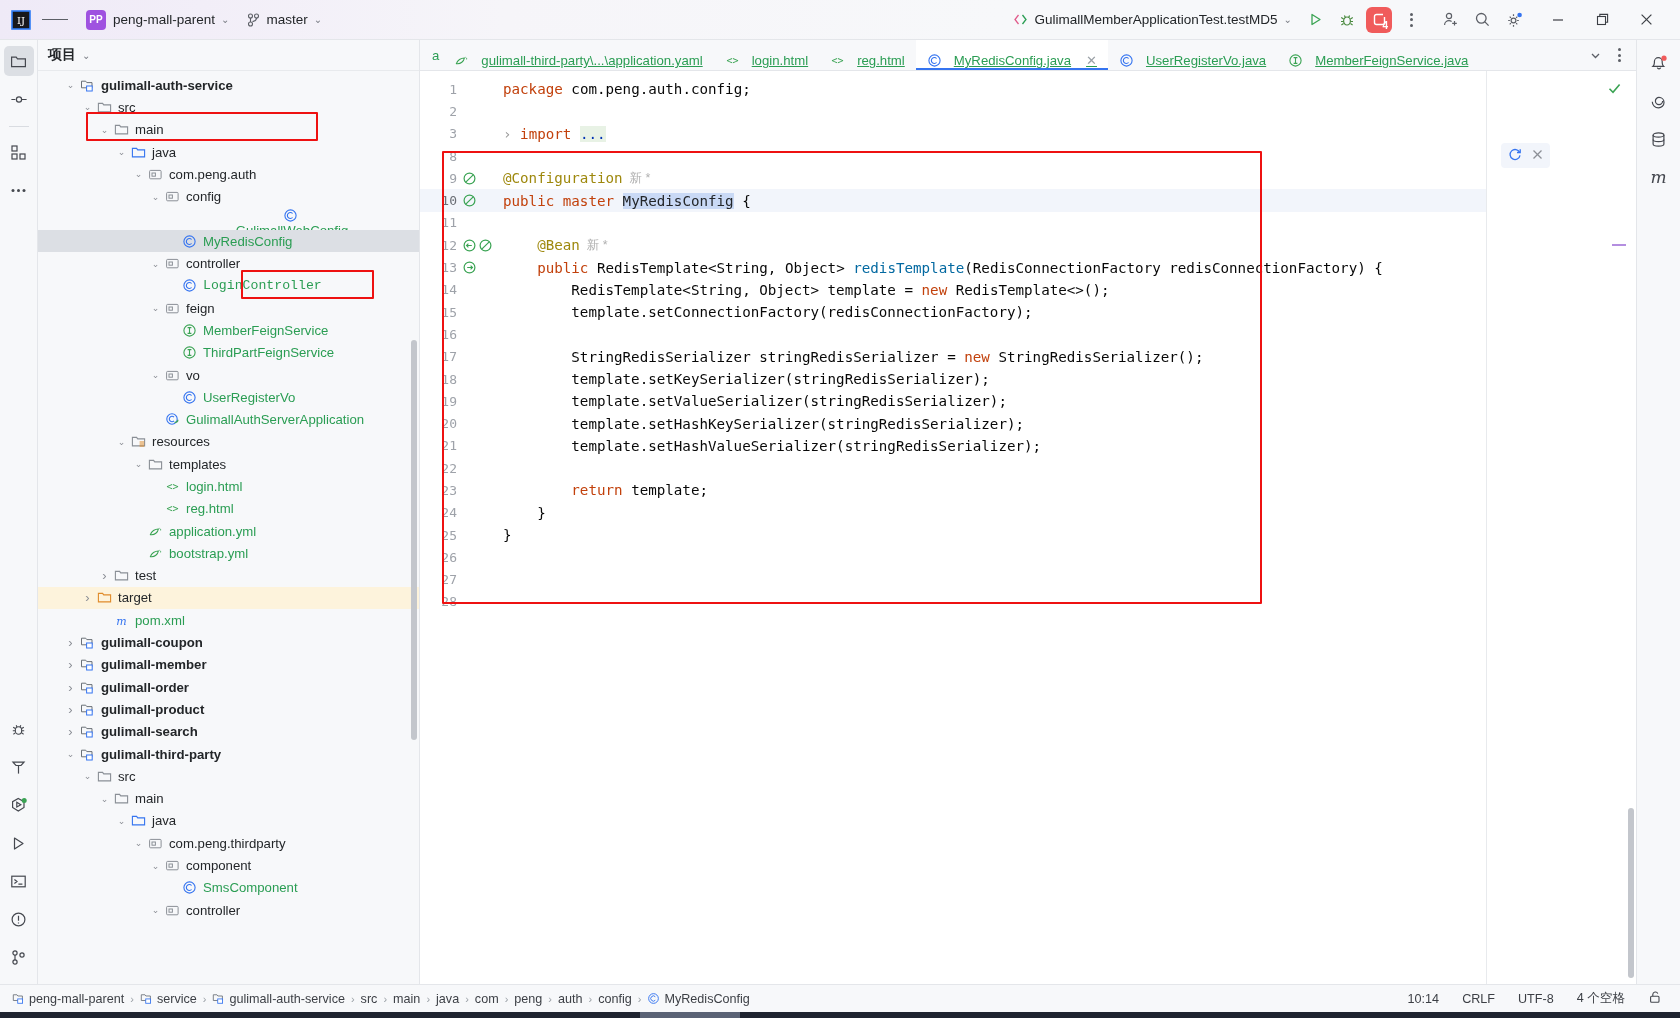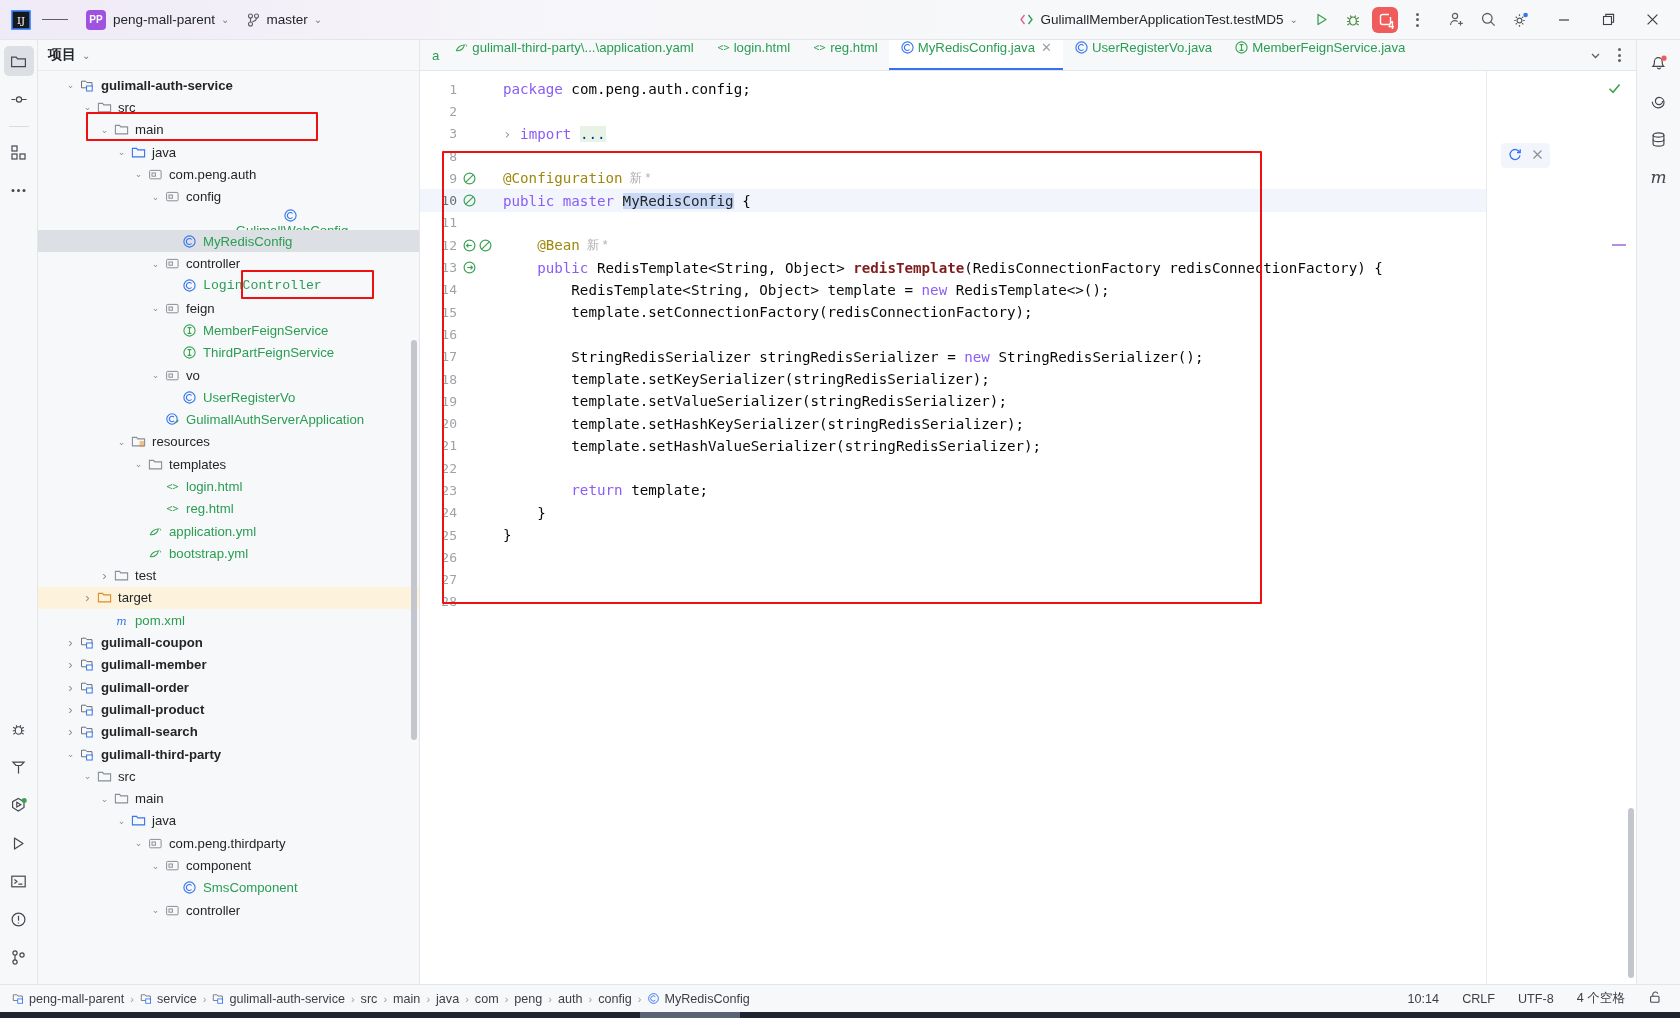--- a/index.html
+++ b/index.html
@@ -31,21 +31,21 @@
   .proj-badge {
     width: 20px; height: 20px; border-radius: 4px; background: #9f52e0;
     color: #fff; font-size: 10px; font-weight: bold;
     display: flex; align-items: center; justify-content: center;
     margin-right: 7px;
   }
   .tb-item { display: flex; align-items: center; height: 26px; padding: 0 6px; border-radius: 5px; cursor: default; }
   .tb-text { font-size: 13.5px; color: #232629; }
   .chev { margin-left: 6px; color: #7a7d85; font-size: 10px; }
   .branch-ico { margin-right: 6px; display:flex; }
-  .tb-right { margin-left: auto; display: flex; align-items: center; padding-right: 6px; }
+  .tb-right { margin-left: auto; display: flex; align-items: center; padding-right: 12px; }
   .runcfg { display:flex; align-items:center; height: 26px; padding: 0 7px; border-radius: 5px; }
   .runcfg-ico { margin-right: 7px; display:flex; }
   .ticon { width: 30px; height: 28px; display:flex; align-items:center; justify-content:center; border-radius:5px; margin: 0 1px; position: relative;}
   .errbadge {
     background: #f05b5b; color: #fff; border-radius: 6px;
     width: 26px; height: 26px; display:flex; align-items:center; justify-content:center;
     position: relative; margin: 0 3px;
   }
   .errbadge .num { position:absolute; right: 4px; bottom: 2px; font-size: 10px; font-weight: bold; }
   .wdots { display:flex; flex-direction:column; gap:2.5px; }
@@ -99,23 +99,23 @@
   .redbox { position: absolute; border: 2.5px solid #ee1111; pointer-events: none; z-index: 15; border-radius: 1px; }
 
   
   .editorarea { flex: 1; display: flex; flex-direction: column; min-width: 0; background: #ffffff; position: relative; }
   .tabsbar {
     height: 31px; min-height: 31px; display: flex; align-items: stretch;
     border-bottom: 1px solid #e4e6ea; background: #f7f8fa; position: relative;
   }
   .tabs-scroller { display:flex; align-items: stretch; overflow: hidden; flex: 1; }
   .tab {
-    display: flex; align-items: flex-start; padding: 0 11px; gap: 3px;
+    display: flex; align-items: flex-end; padding: 0 11px; gap: 12px;
     font-size: 13.2px; color: #2a9d53; white-space: nowrap;
-    border-bottom: 2px solid transparent; position: relative;
+    border-bottom: 2px solid transparent; position: relative; text-decoration: underline;
   }
   .tab .tname.green { color: #2a9d53; }
   .tab.active { background: #ffffff; border-bottom: 2px solid #3574f0; }
   .tab .tclose { color: #9aa0a6; font-size: 13px; margin-left: 3px; }
   .tab-partial { display:flex; align-items:center; padding: 0 4px 0 12px; color:#2a9d53; font-size: 13.2px;}
   .tabs-right { display:flex; align-items:center; padding: 0 6px; gap: 2px; margin-left: auto; }
   .tabs-ico { width: 22px; height:22px; display:flex; align-items:center; justify-content:center; border-radius:4px; color:#5c5f66; }
 
   .editorbody { flex: 1; display: flex; min-height: 0; position: relative; overflow: hidden; }
   .gutter {
@@ -129,23 +129,23 @@
   .gicons { width: 36px; display: flex; align-items: center; gap: 1px; padding-left: 3px; }
   .gline.curline { background: #f2f5fb; }
 
   .codecol { flex: 1; position: relative; padding-top: 7px; overflow: hidden; }
   .cline {
     height: 22.3px; display: flex; align-items: center;
     font-family: "DejaVu Sans Mono", monospace; font-size: 14.2px;
     white-space: pre; padding-left: 5px;
   }
   .cline.curline { background: #f2f5fb; }
-  .kw { color: #8b5cf6; }
+  .kw { color: #c2410c; }
   .ann { color: #9e880d; }
-  .mth { color: #7f1d1d; font-weight: bold; }
+  .mth { color: #0369a1; }
   .cmt { color: #8c8c8c; font-style: italic; }
   .plain { color: #080808; }
   .hintgray { color: #b0b0b0; font-size: 12.5px; font-family: "Liberation Sans", sans-serif; }
   .foldmark { color: #999; }
   .importdots { background: #e8f2e5; color: #0033b3; }
   .caretsel { background: #c9d9f5; }
   .caret { display:inline-block; width:1.5px; height:16px; background:#1a1a1a; vertical-align:-3px; margin-right:-1.5px;}
 
   .editor-right {
     width: 150px; min-width: 150px; border-left: 1px solid #e8eaed;

